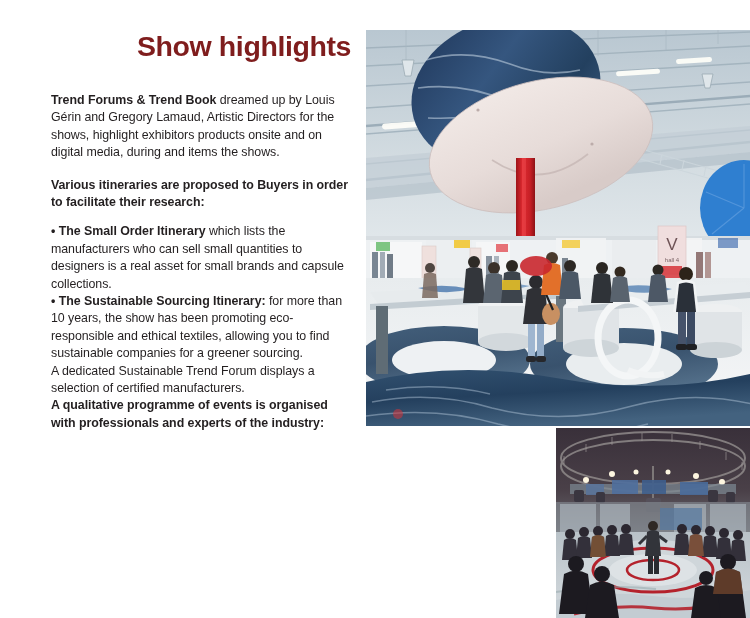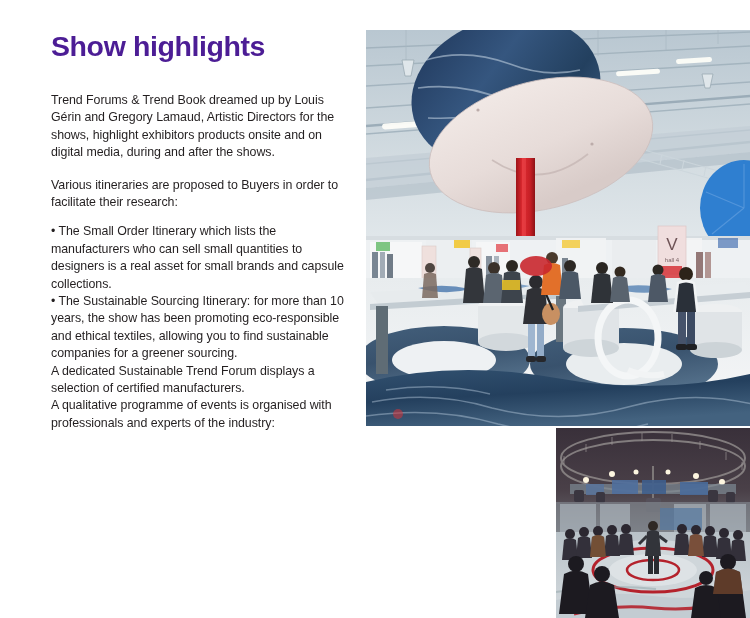--- a/index.html
+++ b/index.html
@@ -19,33 +19,34 @@
   
   .text-col {
     position: absolute;
     left: 51px;
     top: 32px;
     width: 300px;
   }
   .page-title {
     font-size: 28.5px;
     font-weight: bold;
-    color: #4c1d95;
+    color: #7f1d1d;
     letter-spacing: -0.4px;
     line-height: 1.05;
     margin: 0 0 30px 0;
+    text-align: right;
   }
   .para {
     font-size: 12.4px;
     line-height: 17.4px;
     margin: 0 0 15px 0;
     letter-spacing: -0.05px;
   }
   .para:last-child { margin-bottom: 0; }
-  .para b { font-weight: normal; }
+  .para b { font-weight: bold; }
   .block-tight { margin-bottom: 0; }
   .lead-in { margin-bottom: 12px; }
 
   
   .photo {
     position: absolute;
     overflow: hidden;
   }
   #photo-main {
     left: 366px;
@@ -64,21 +65,21 @@
   .photo svg { display: block; width: 100%; height: 100%; }
 </style>
 </head>
 <body>
 
 <div class="text-col">
 
   <h1 class="page-title">Show highlights</h1>
 
   <p class="para">
-    <b>Trend Forums &amp; Trend Book</b><span> dreamed up by Louis Gérin and Gregory Lamaud, Artistic Directors for the shows, highlight exhibitors products onsite and on digital media, during and after the shows.</span>
+    <b>Trend Forums &amp; Trend Book</b><span> dreamed up by Louis Gérin and Gregory Lamaud, Artistic Directors for the shows, highlight exhibitors products onsite and on digital media, during and items the shows.</span>
   </p>
 
   <p class="para lead-in">
     <b>Various itineraries are proposed to Buyers in order to facilitate their research:</b>
   </p>
 
   <p class="para block-tight">
     <b>•</b><b> The Small Order Itinerary</b><span> which lists the manufacturers who can sell small quantities to designers is a real asset for small brands and capsule collections.</span>
   </p>
 

